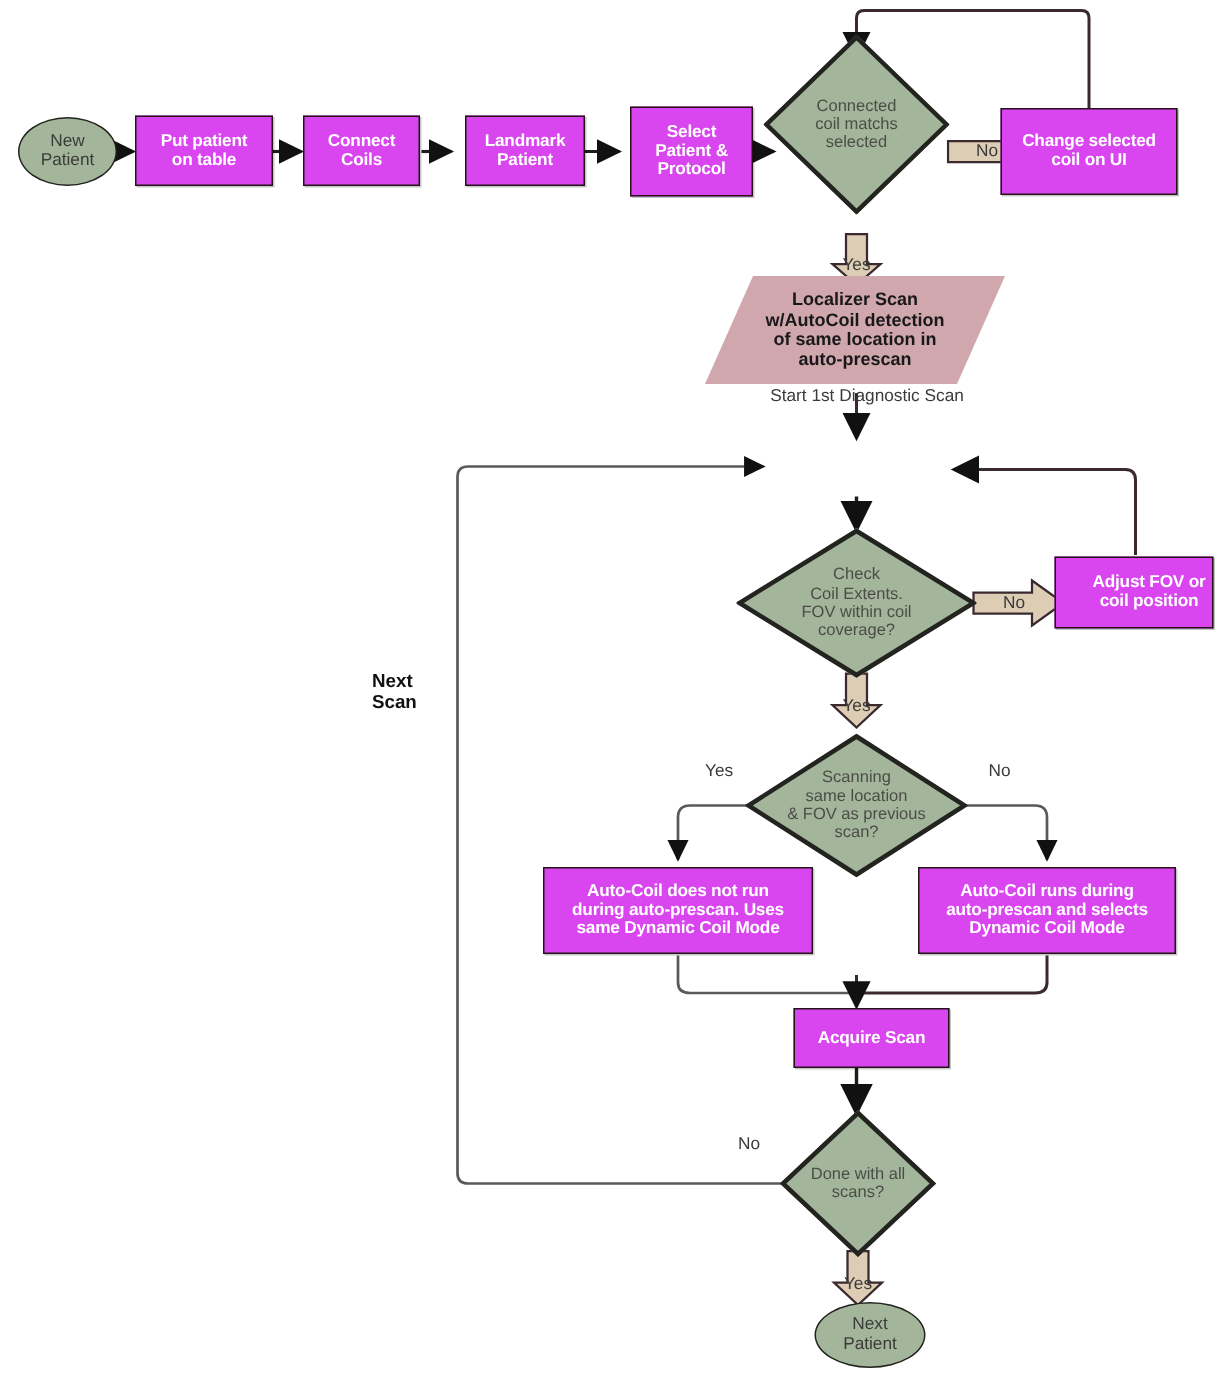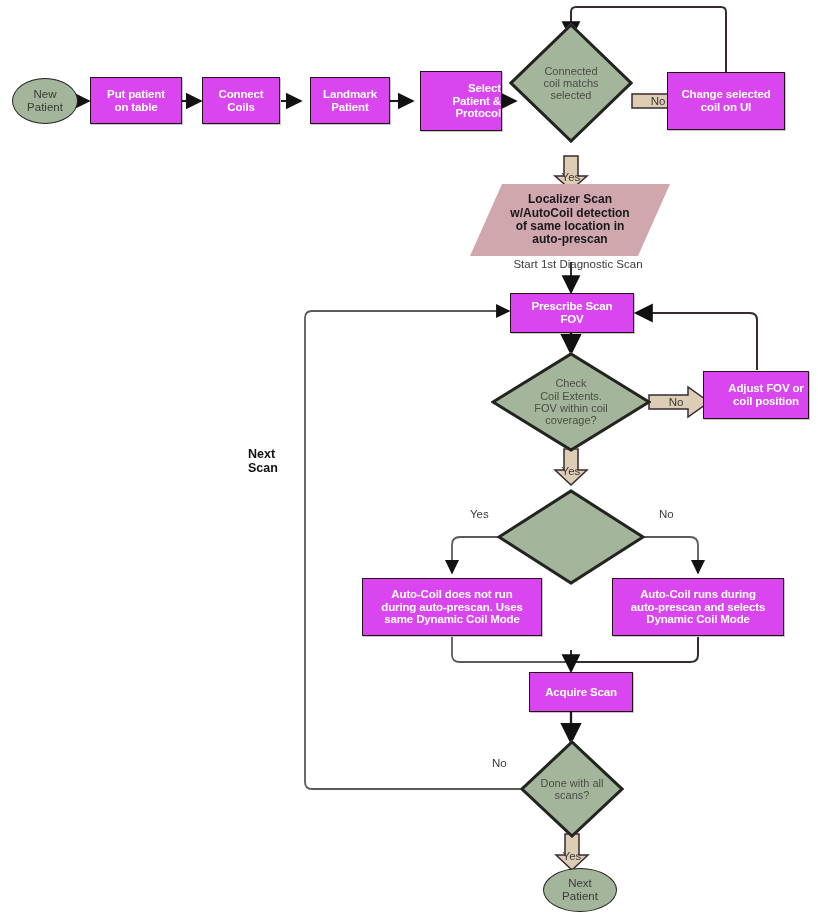--- a/index.html
+++ b/index.html
@@ -231,21 +231,21 @@
   <div class="node proc" style="left:202px; top:77px; width:78px; height:47px;">
     <span class="txt">Connect
 Coils</span>
   </div>
 
   <div class="node proc" style="left:310px; top:77px; width:80px; height:47px;">
     <span class="txt">Landmark
 Patient</span>
   </div>
 
-  <div class="node proc" style="left:420px; top:71px; width:82px; height:60px;text-align:right;">
+  <div class="node proc" style="left:420px; top:71px; width:82px; height:60px;">
     <span class="txt">Select
 Patient &amp;
 Protocol</span>
   </div>
 
   <div class="node dec" style="left:509px; top:23px; width:124px; height:120px;">
     <span class="diamond-bg"></span>
     <svg class="diamond-edge" viewBox="0 0 124 120" preserveAspectRatio="none">
       <polygon points="62,2 122,60 62,118 2,60" fill="none" stroke="#23241f" stroke-width="3"></polygon>
     </svg>
@@ -276,24 +276,20 @@
   <div class="node para" style="left:470px; top:184px; width:200px; height:72px;">
     <span class="para-bg"></span>
     <span class="txt">Localizer Scan
 w/AutoCoil detection
 of same location in
 auto-prescan</span>
   </div>
 
   <div class="tlabel caption" style="left:483px; top:258px; width:190px; text-align:center;">Start 1st Diagnostic Scan</div>
 
-  <div class="node proc" style="left:510px; top:293px; width:124px; height:40px;">
-    <span class="txt">Prescribe Scan
-FOV</span>
-  </div>
 
   <div class="node dec" style="left:491px; top:352px; width:160px; height:100px;">
     <span class="diamond-bg"></span>
     <svg class="diamond-edge" viewBox="0 0 160 100" preserveAspectRatio="none">
       <polygon points="80,2 158,50 80,98 2,50" fill="none" stroke="#23241f" stroke-width="3"></polygon>
     </svg>
     <span class="txt">Check
 Coil Extents.
 FOV within coil
 coverage?</span>
@@ -316,20 +312,24 @@
       <polygon points="11,1 25,1 25,22 34,22 18,37 2,22 11,22" fill="#ddcdb5" stroke="#3a2a30" stroke-width="1.5"></polygon>
     </svg>
     <span class="lbl">Yes</span>
   </div>
 
   <div class="node dec" style="left:497px; top:489px; width:148px; height:96px;">
     <span class="diamond-bg"></span>
     <svg class="diamond-edge" viewBox="0 0 148 96" preserveAspectRatio="none">
       <polygon points="74,2 146,48 74,94 2,48" fill="none" stroke="#23241f" stroke-width="3"></polygon>
     </svg>
+    <span class="txt">Scanning
+same location
+&amp; FOV as previous
+scan?</span>
   </div>
 
   <div class="tlabel" style="left:470px; top:508px;">Yes</div>
 
   <div class="tlabel" style="left:659px; top:508px;">No</div>
 
   <div class="node proc" style="left:362px; top:578px; width:180px; height:58px;">
     <span class="txt">Auto-Coil does not run
 during auto-prescan.  Uses
 same Dynamic Coil Mode</span>

